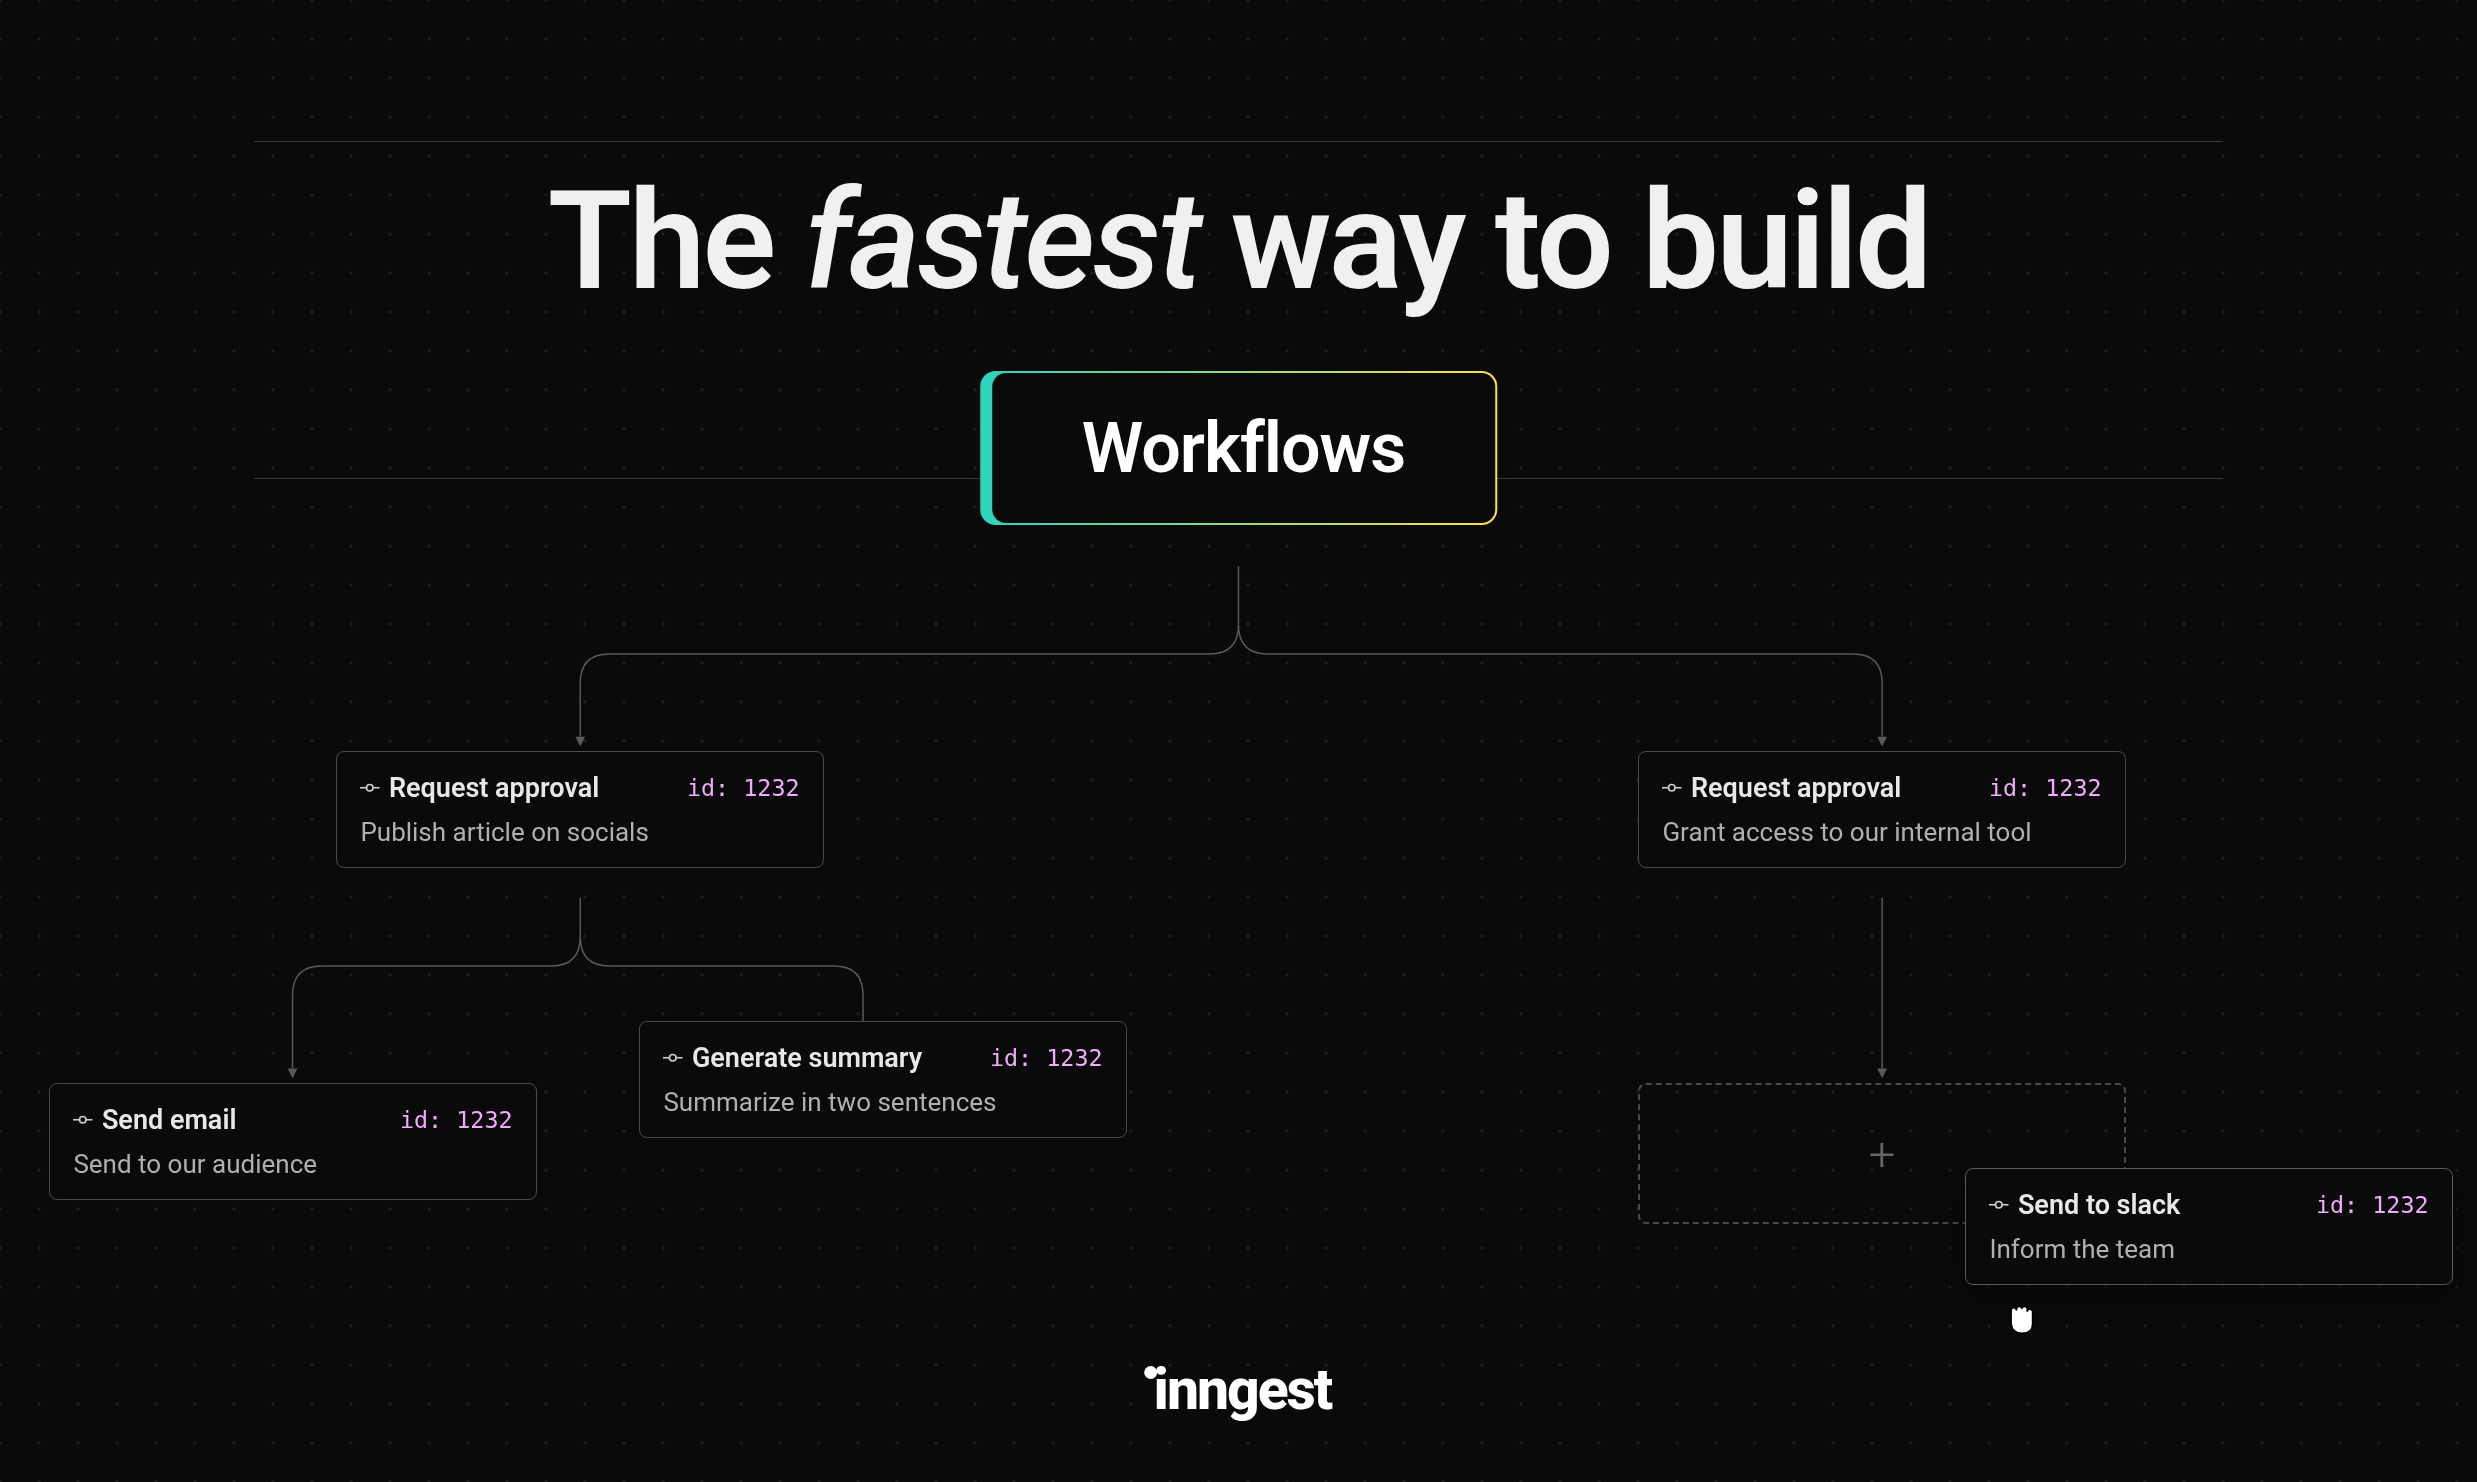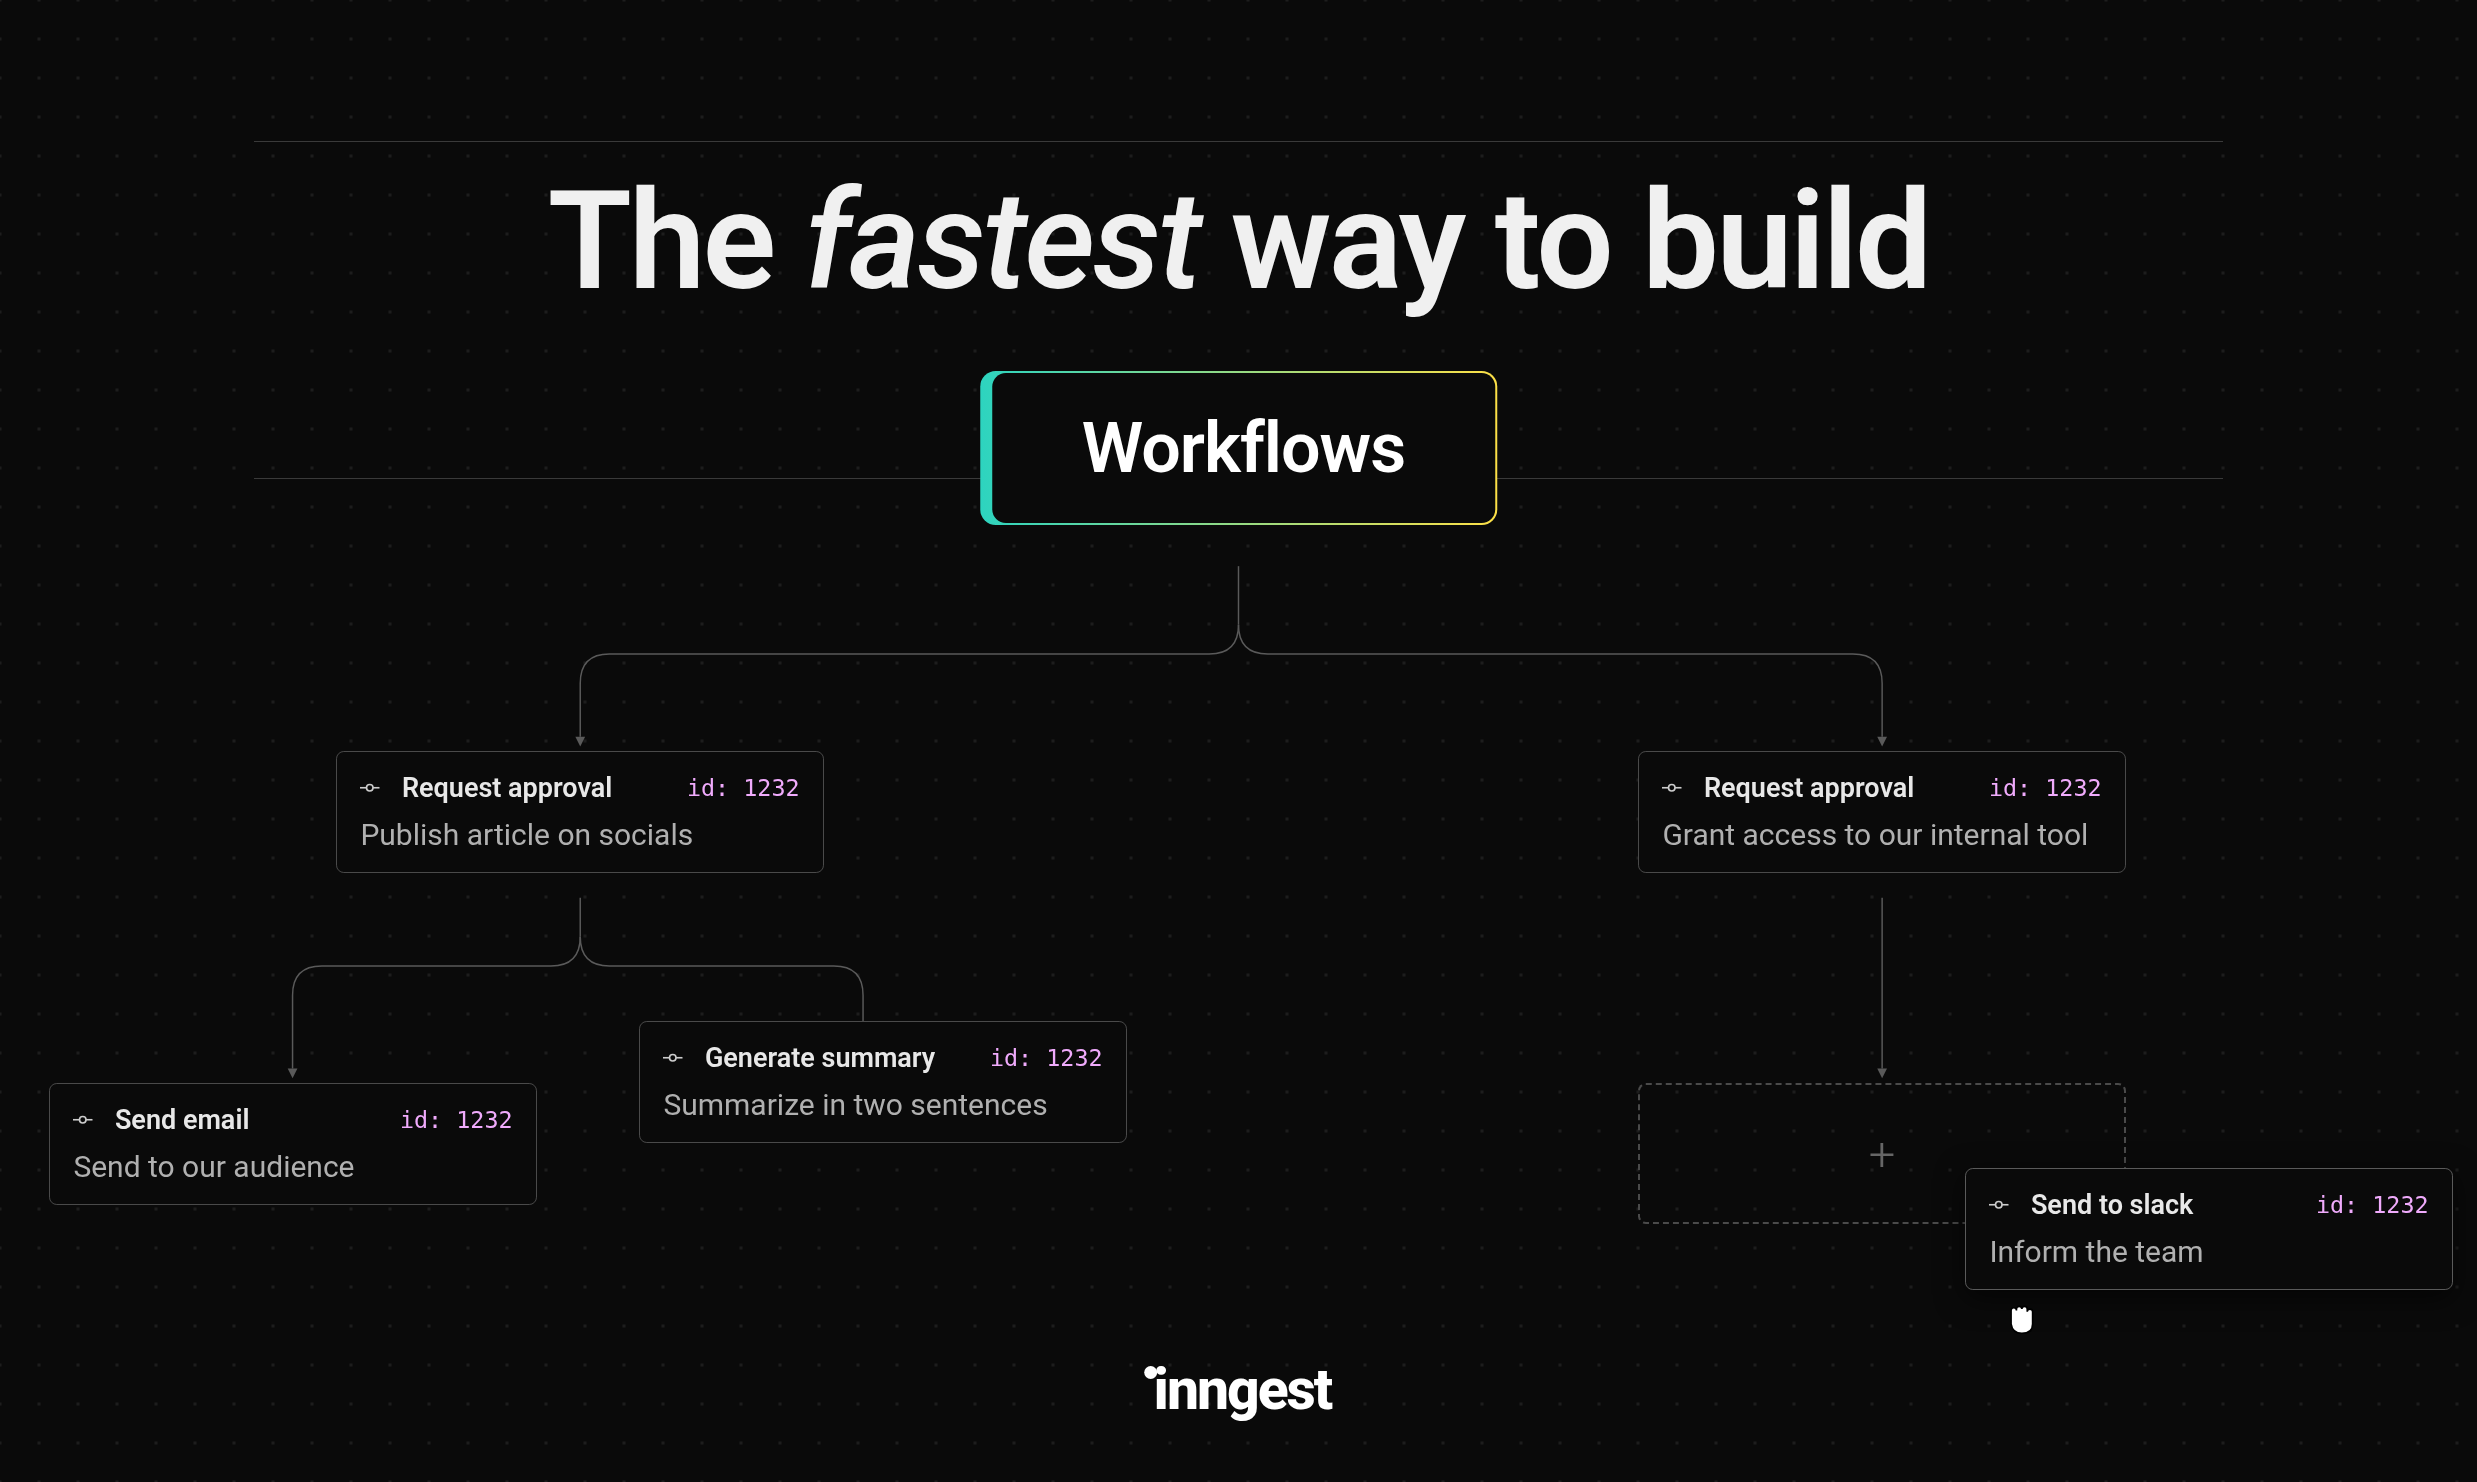--- a/index.html
+++ b/index.html
@@ -64,41 +64,41 @@
   position: absolute;
   background: #0a0a0a;
   border: 1px solid #4a4a4a;
   border-radius: 7.8px;
   padding: 19.5px 23.4px;
   width: 488px;
 }
 .node-header {
   display: flex;
   align-items: center;
-  gap: 22px;
+  gap: 9px;
   margin-bottom: 13.7px;
 }
 .commit-icon {
   width: 19.5px;
   height: 19.5px;
   flex-shrink: 0;
 }
 .node-title {
   font-size: 27px;
   font-weight: 600;
   flex: 1;
   color: #e8e8e8;
 }
 .node-id {
   font-family: ui-monospace, Menlo, Consolas, monospace;
   font-size: 23.4px;
   color: #f0abfc;
 }
 .node-desc {
-  font-size: 30px;
+  font-size: 26px;
   color: #b0b0b0;
   font-weight: 400;
 }
 .drop-zone {
   position: absolute;
   border: 2px dashed #4a4a4a;
   border-radius: 7.8px;
   display: flex;
   align-items: center;
   justify-content: center;

